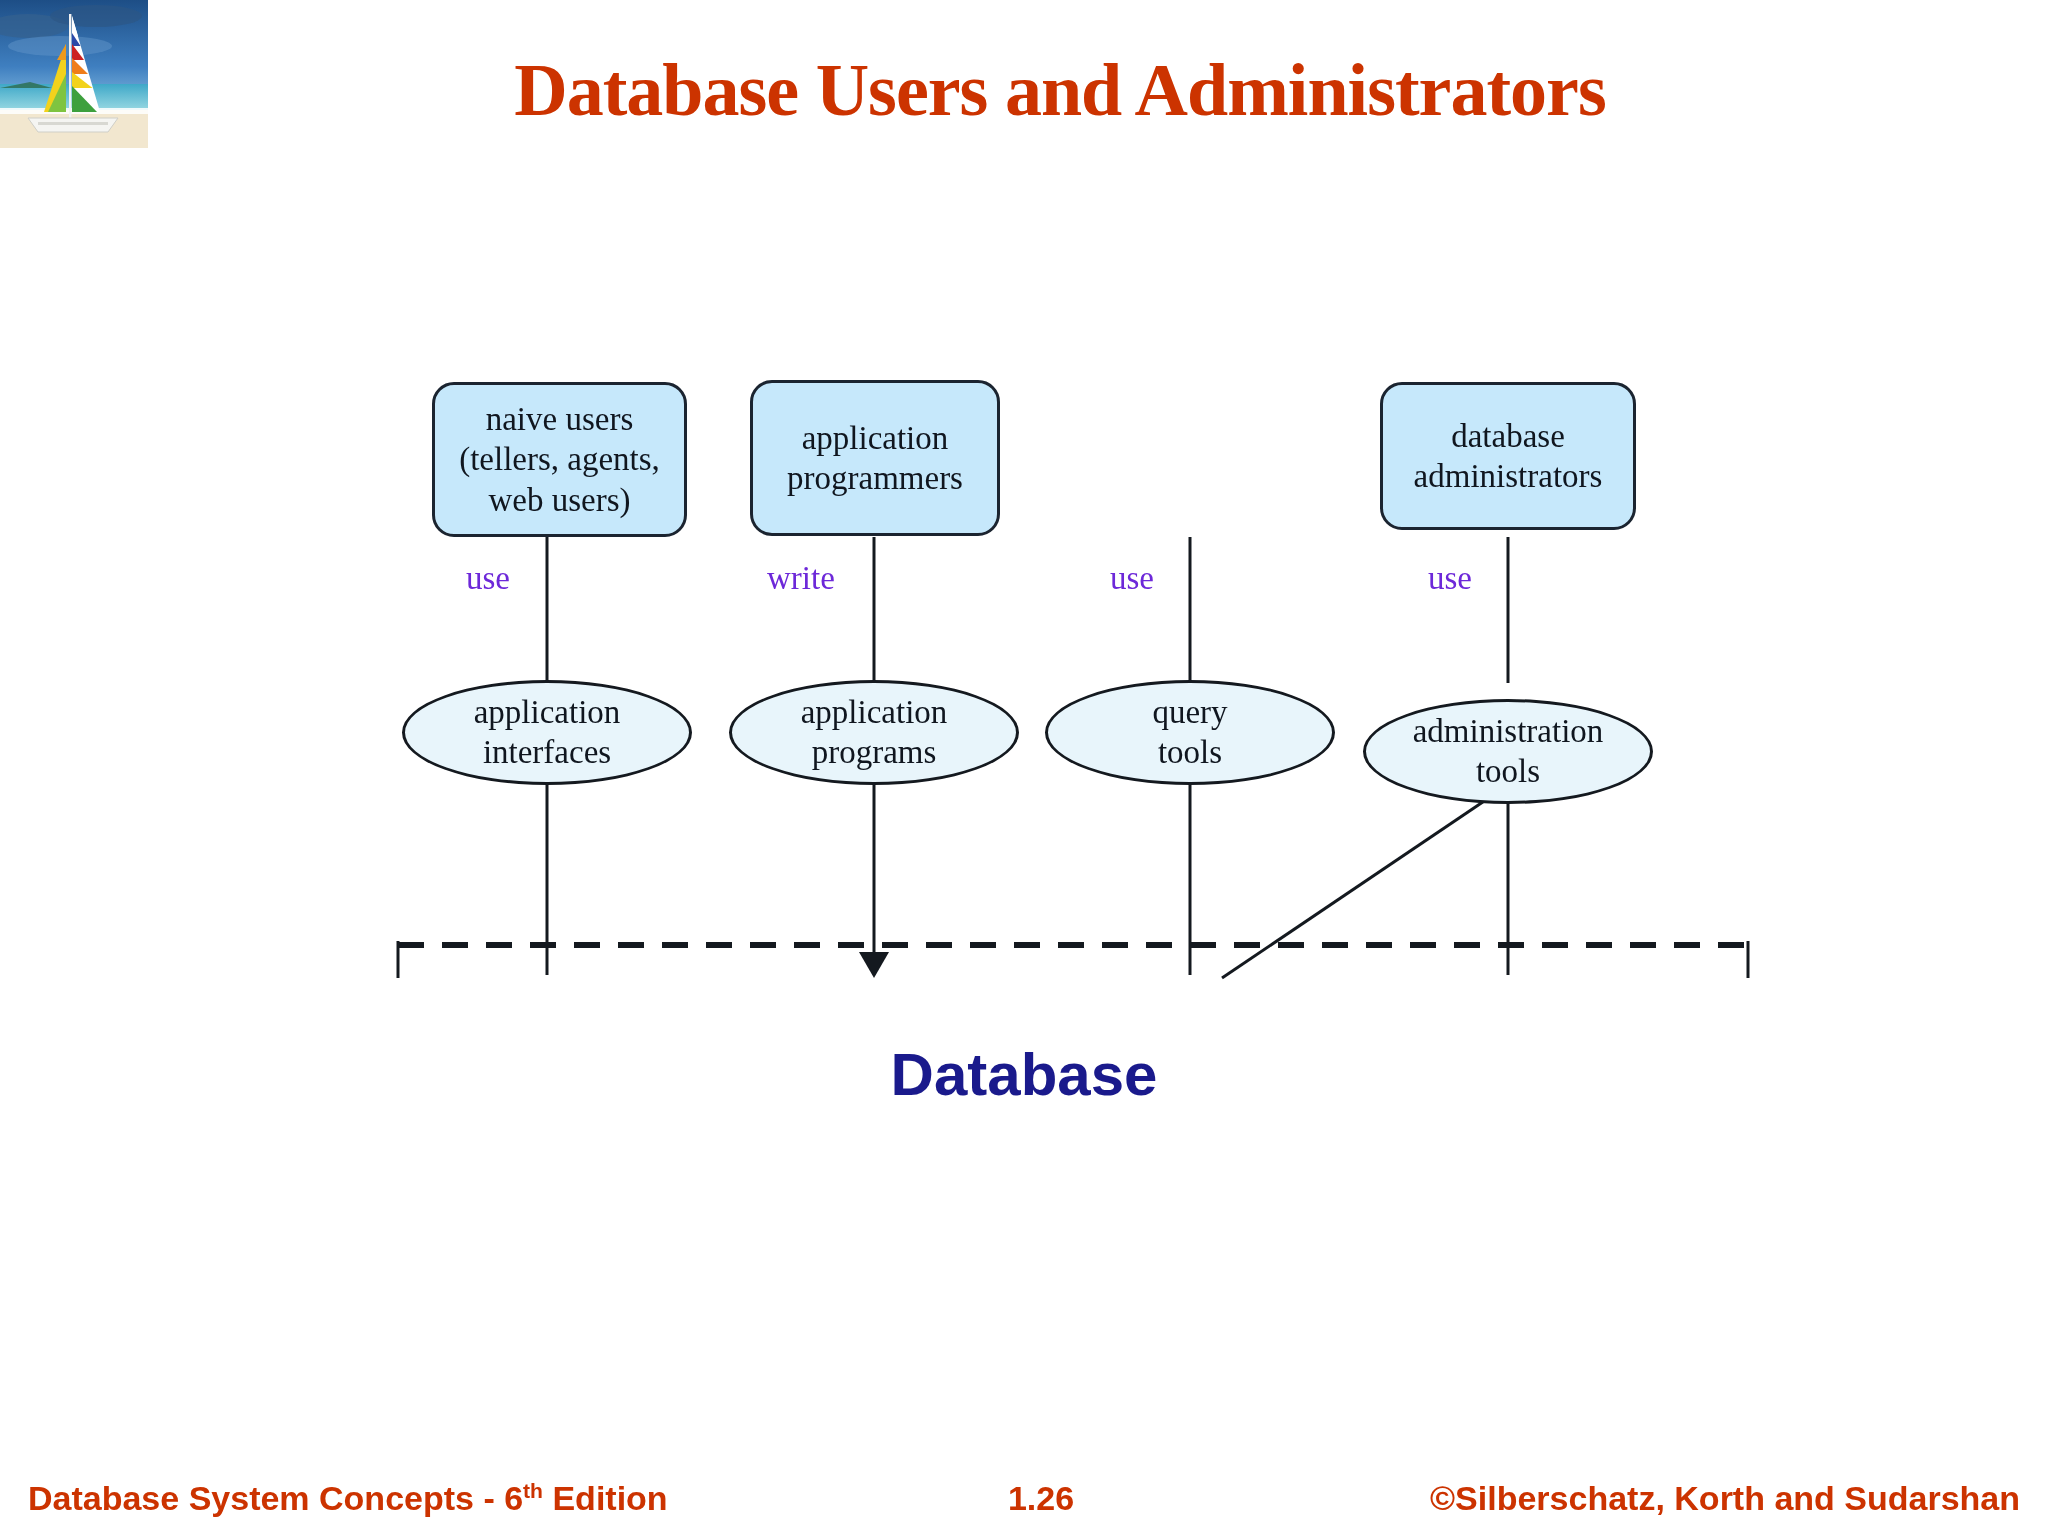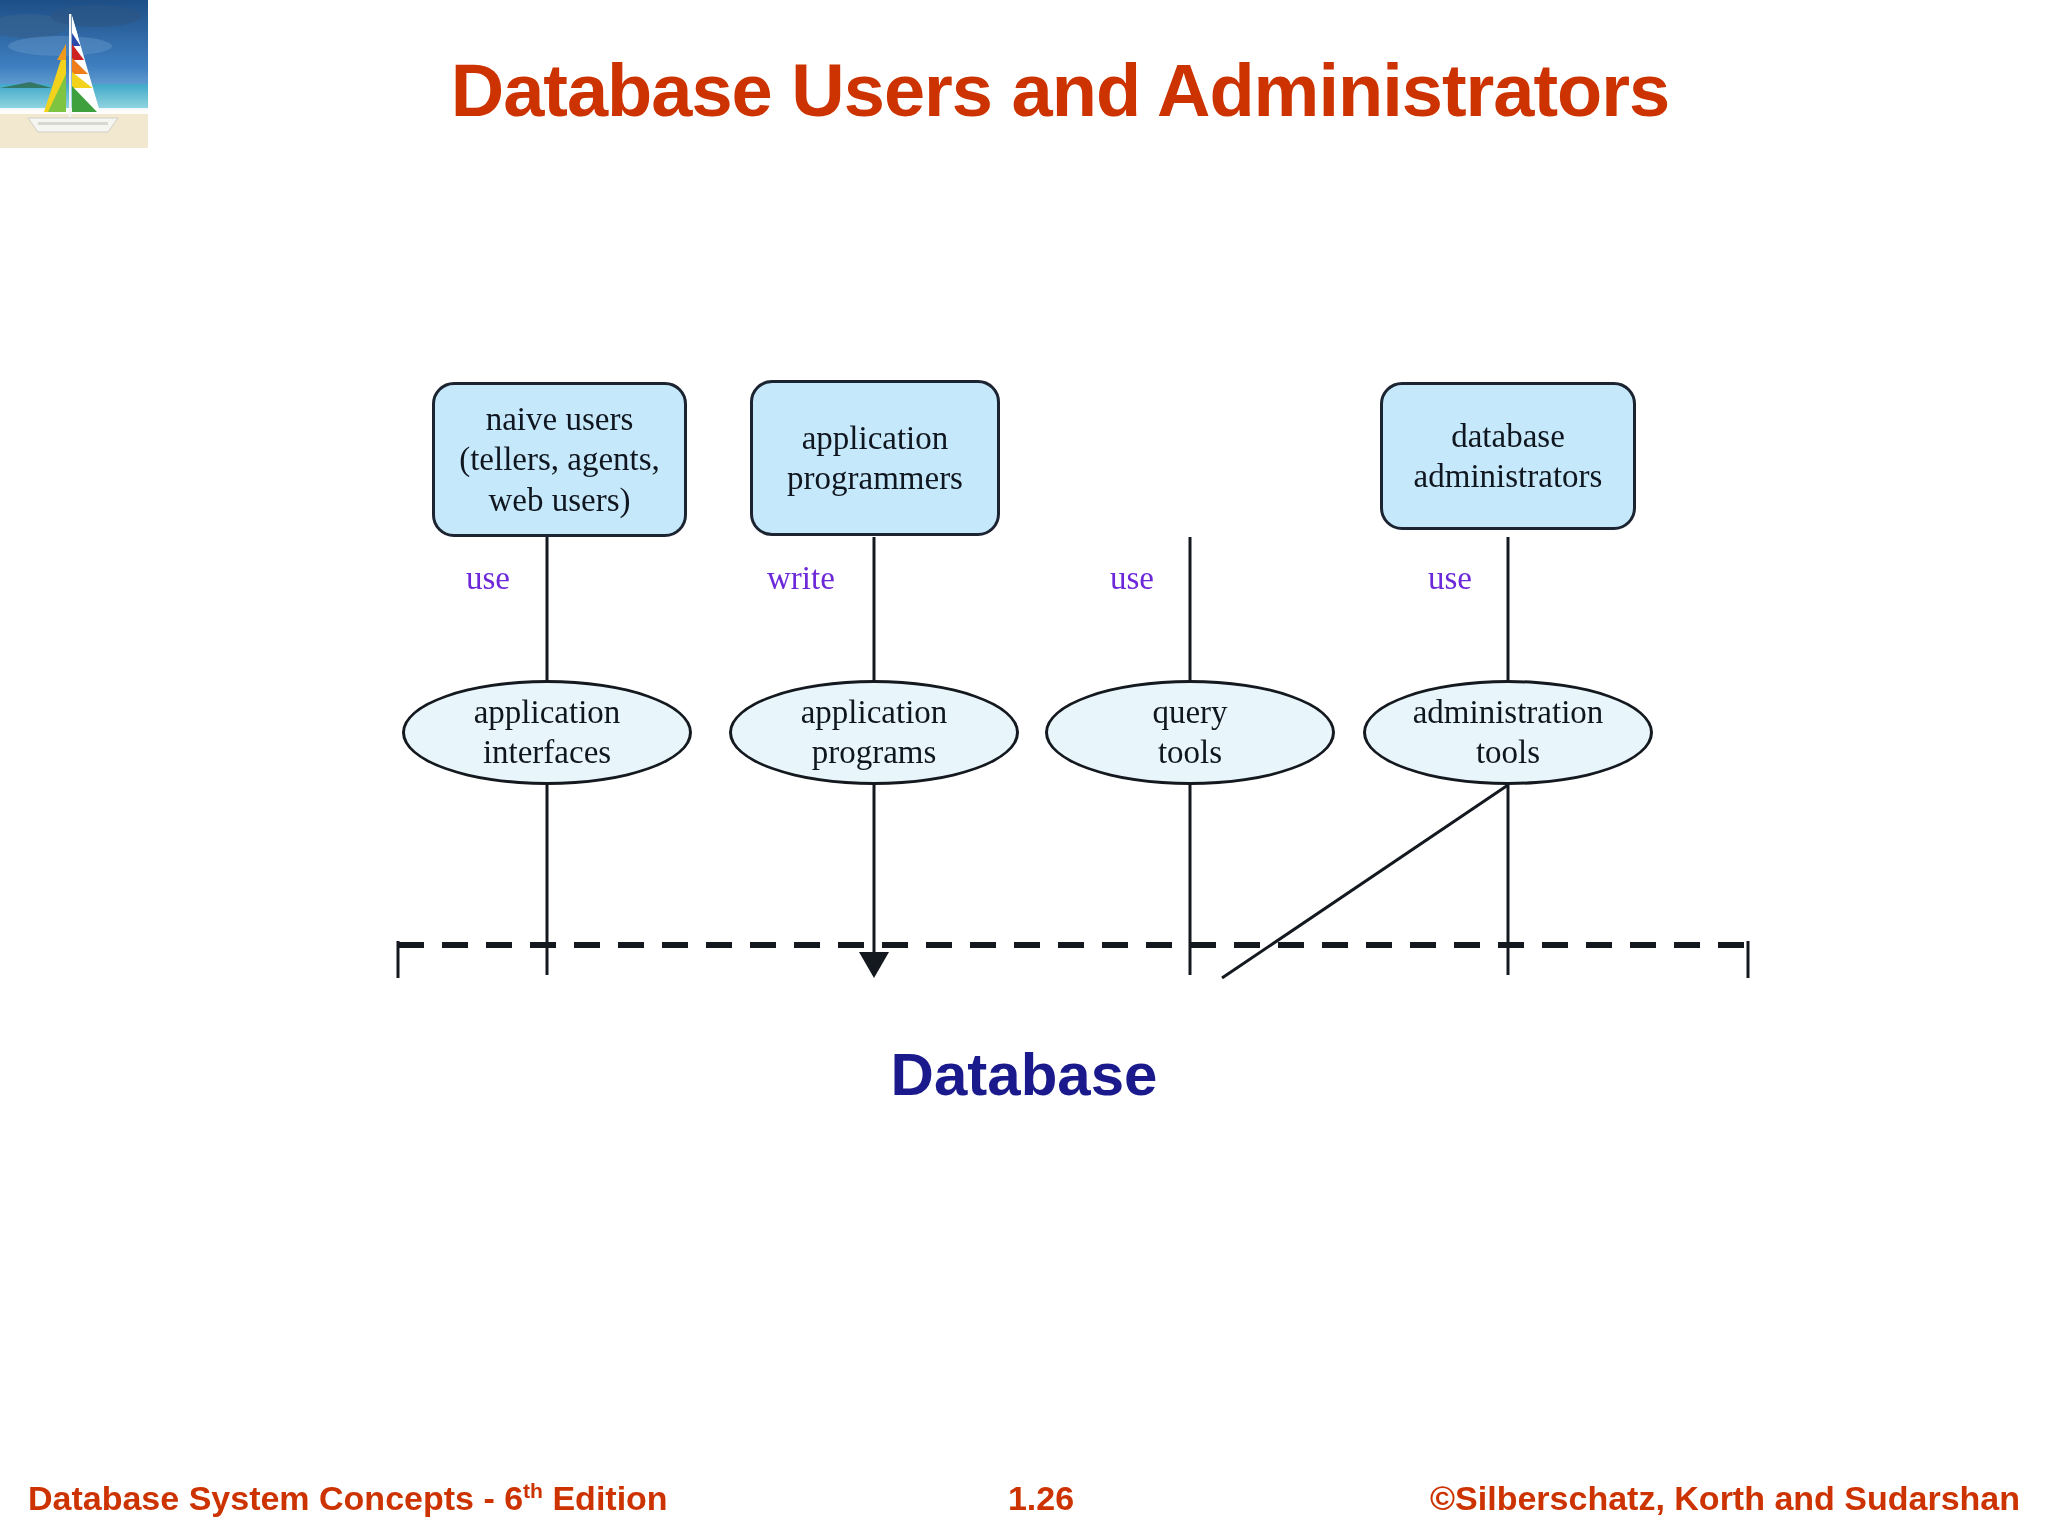--- a/index.html
+++ b/index.html
@@ -14,21 +14,21 @@
   #logo{
     position:absolute;left:0;top:0;width:148px;height:148px;
     overflow:hidden;
   }
   #logo svg{display:block;width:148px;height:148px;}
 
   #page-title{
     position:absolute;
     left:160px;top:52px;width:1800px;
     text-align:center;
-    font-family:Liberation Sans, sans-serif;
+    font-family:Liberation Serif, serif;
     font-weight:bold;
     font-size:74px;
     letter-spacing:-1px;
     color:#cc3300;
     line-height:1.05;
     white-space:nowrap;
   }
 
   
   #diagram{
@@ -196,21 +196,21 @@
   <div class="node-ellipse" style="left:729px;top:680px;width:290px;height:105px;">
     <span style="white-space:pre-line">application
 programs</span>
   </div>
 
   <div class="node-ellipse" style="left:1045px;top:680px;width:290px;height:105px;">
     <span style="white-space:pre-line">query
 tools</span>
   </div>
 
-  <div class="node-ellipse" style="left:1363px;top:680px;width:290px;height:105px;text-align:center;">
+  <div class="node-ellipse" style="left:1363px;top:699px;width:290px;height:105px;text-align:center;">
     <span style="white-space:pre-line">administration
 tools</span>
   </div>
 
   <div id="db-caption">Database</div>
 </div>
 
 <div id="footer">
   <div class="footer-text" id="footer-left">
     <span>Database System Concepts - 6</span><sup>th</sup><span> Edition</span>

